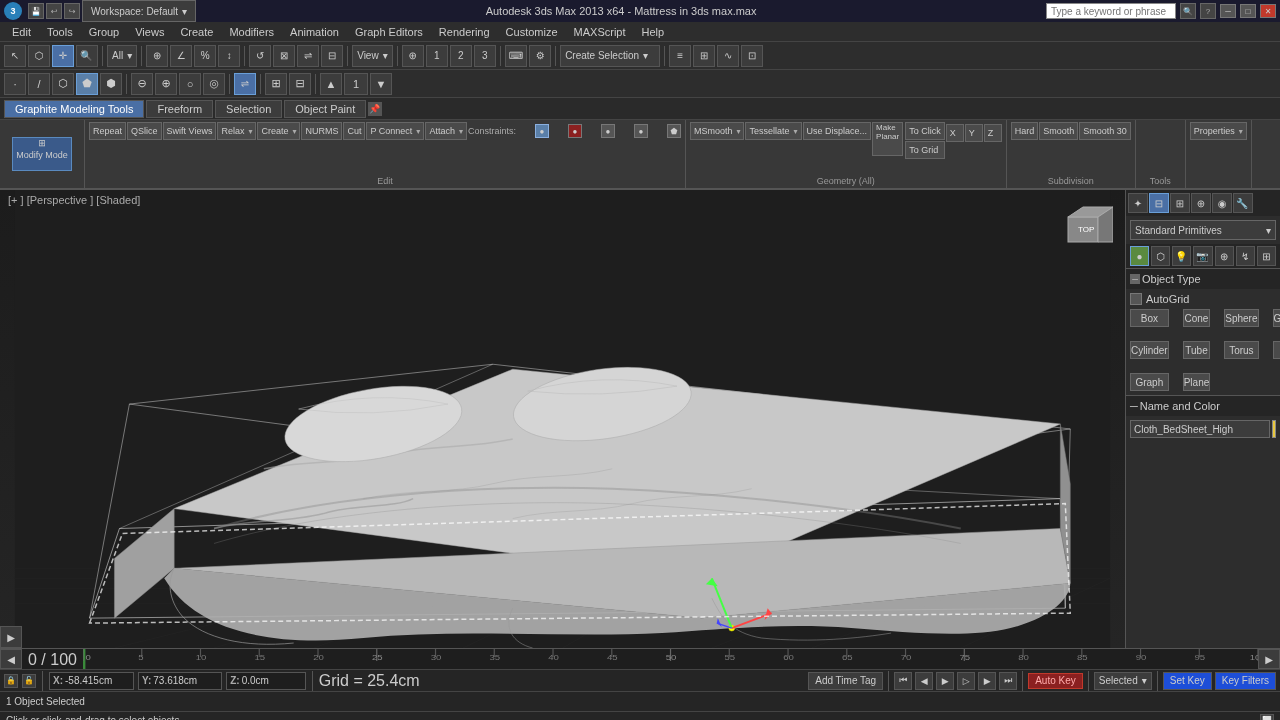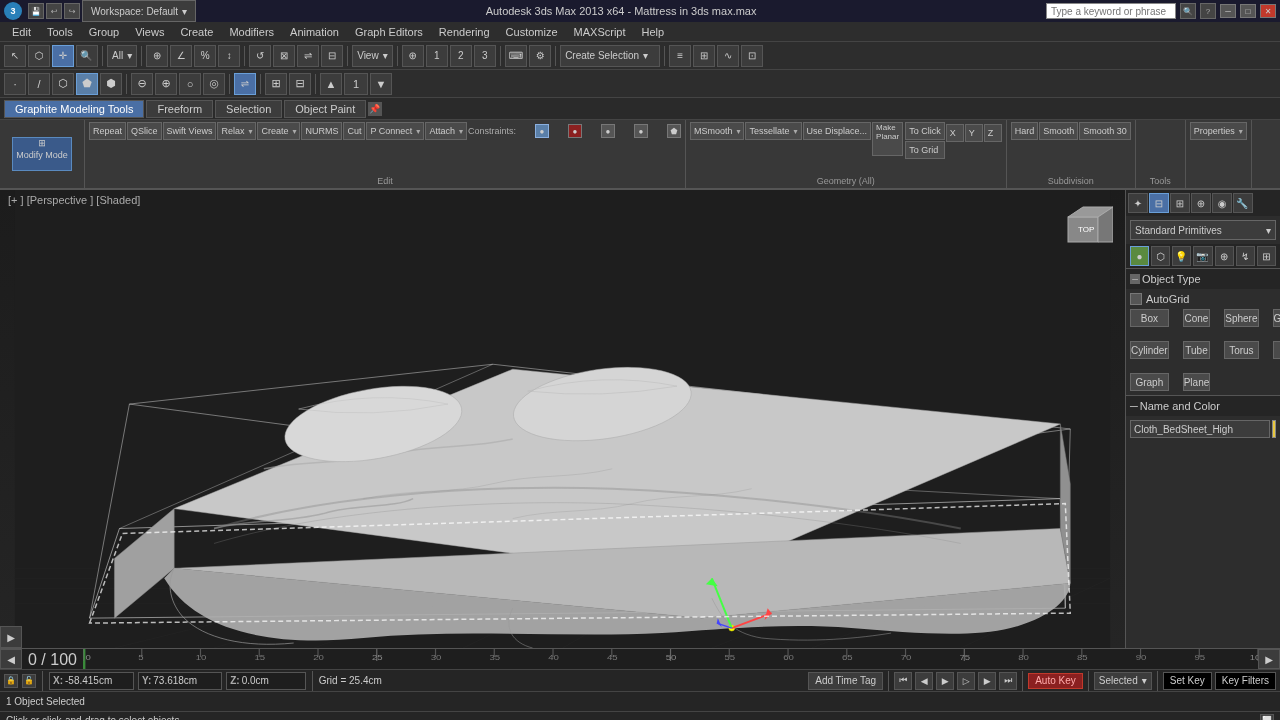--- a/index.html
+++ b/index.html
@@ -88,24 +88,24 @@
     #timeline-bar { flex: 1; position: relative; overflow: hidden; }
     #timeline-right-expand { width: 22px; height: 20px; background: #3c3c3c; border: 1px solid #555; display: flex; align-items: center; justify-content: center; font-size: 10px; color: #ccc; cursor: pointer; }
     #frame-counter { color: #ccc; font-size: 16px; padding: 0 6px; display: flex; align-items: flex-end; }
 
     
     #status-bar { height: 20px; background: #252525; display: flex; align-items: center; padding: 0 6px; gap: 8px; border-top: 1px solid #444; color: #ccc; font-size: 10px; }
     #coord-bar { height: 22px; background: #252525; display: flex; align-items: center; padding: 0 4px; gap: 4px; border-top: 1px solid #444; }
     .coord-field { height: 18px; background: #1e1e1e; border: 1px solid #555; color: #ccc; font-size: 10px; padding: 0 3px; display: flex; align-items: center; gap: 2px; }
     .coord-label { color: #aaa; font-size: 10px; font-weight: bold; }
     .coord-val { min-width: 60px; }
-    .grid-val { color: #ccc; font-size: 10px; }
+    .grid-val { color: #ccc; font-size: 16px; }
     .play-btn { width: 18px; height: 18px; background: #3c3c3c; border: 1px solid #555; display: flex; align-items: center; justify-content: center; font-size: 9px; color: #ccc; cursor: pointer; }
     #autokey-btn { height: 16px; padding: 0 6px; background: #8b2020; border: 1px solid #c0392b; color: #ffaaaa; font-size: 10px; display: flex; align-items: center; cursor: pointer; }
-    .key-filter-btn { height: 18px; padding: 0 6px; background: #000000; border: 1px solid #555; color: #ccc; font-size: 10px; display: flex; align-items: center; cursor: pointer; }
+    .key-filter-btn { height: 18px; padding: 0 6px; background: #1d4ed8; border: 1px solid #555; color: #ccc; font-size: 10px; display: flex; align-items: center; cursor: pointer; }
     #selected-dropdown { height: 18px; background: #3c3c3c; border: 1px solid #555; color: #ccc; font-size: 10px; padding: 0 4px; display: flex; align-items: center; gap: 4px; }
     #bottom-status-msg { height: 18px; background: #252525; display: flex; align-items: center; padding: 0 6px; font-size: 10px; color: #ccc; border-top: 1px solid #444; }
     #add-time-tag-btn { height: 18px; padding: 0 6px; background: #3c3c3c; border: 1px solid #555; color: #ccc; font-size: 10px; cursor: pointer; display: flex; align-items: center; }
     .lock-icon { width: 14px; height: 14px; background: #3c3c3c; border: 1px solid #555; display: flex; align-items: center; justify-content: center; font-size: 8px; color: #aaa; }
     #viewport-expand-btn { width: 22px; height: 22px; background: #3c3c3c; border: 1px solid #555; display: flex; align-items: center; justify-content: center; font-size: 10px; color: #ccc; cursor: pointer; position: absolute; bottom: 0; left: 0; }
   </style>
 </head>
 <body>
 
 <div id="title-bar">

